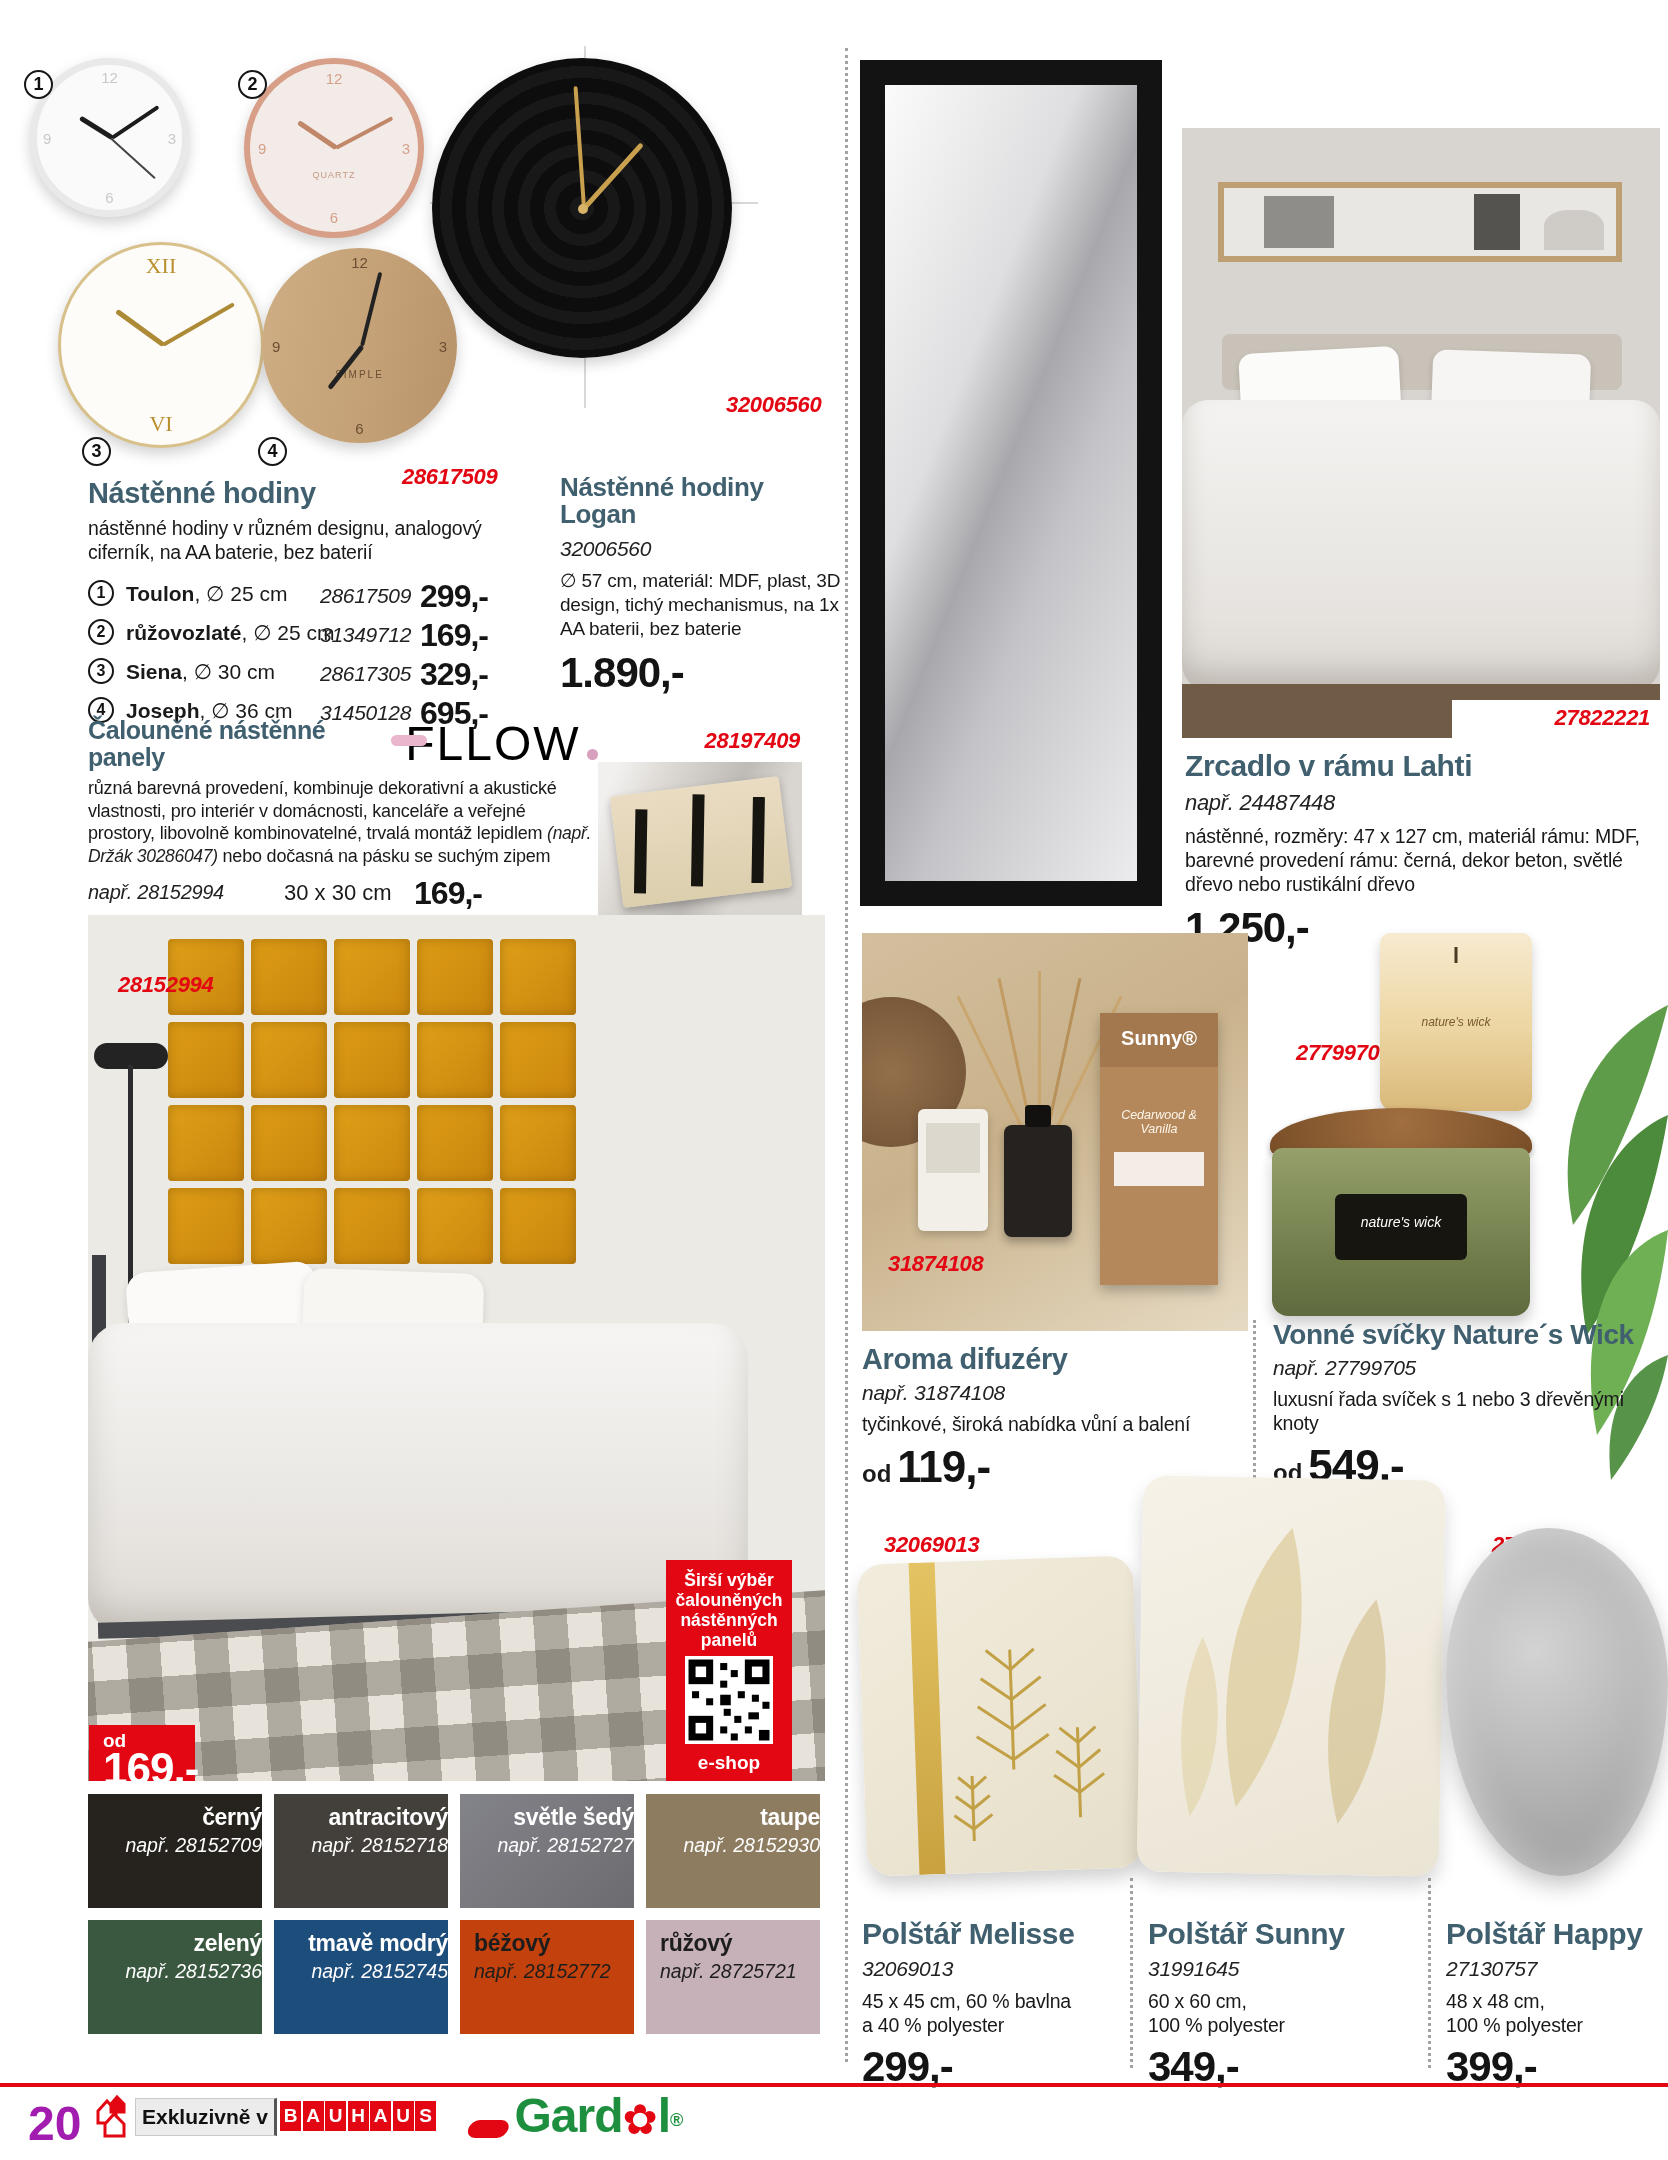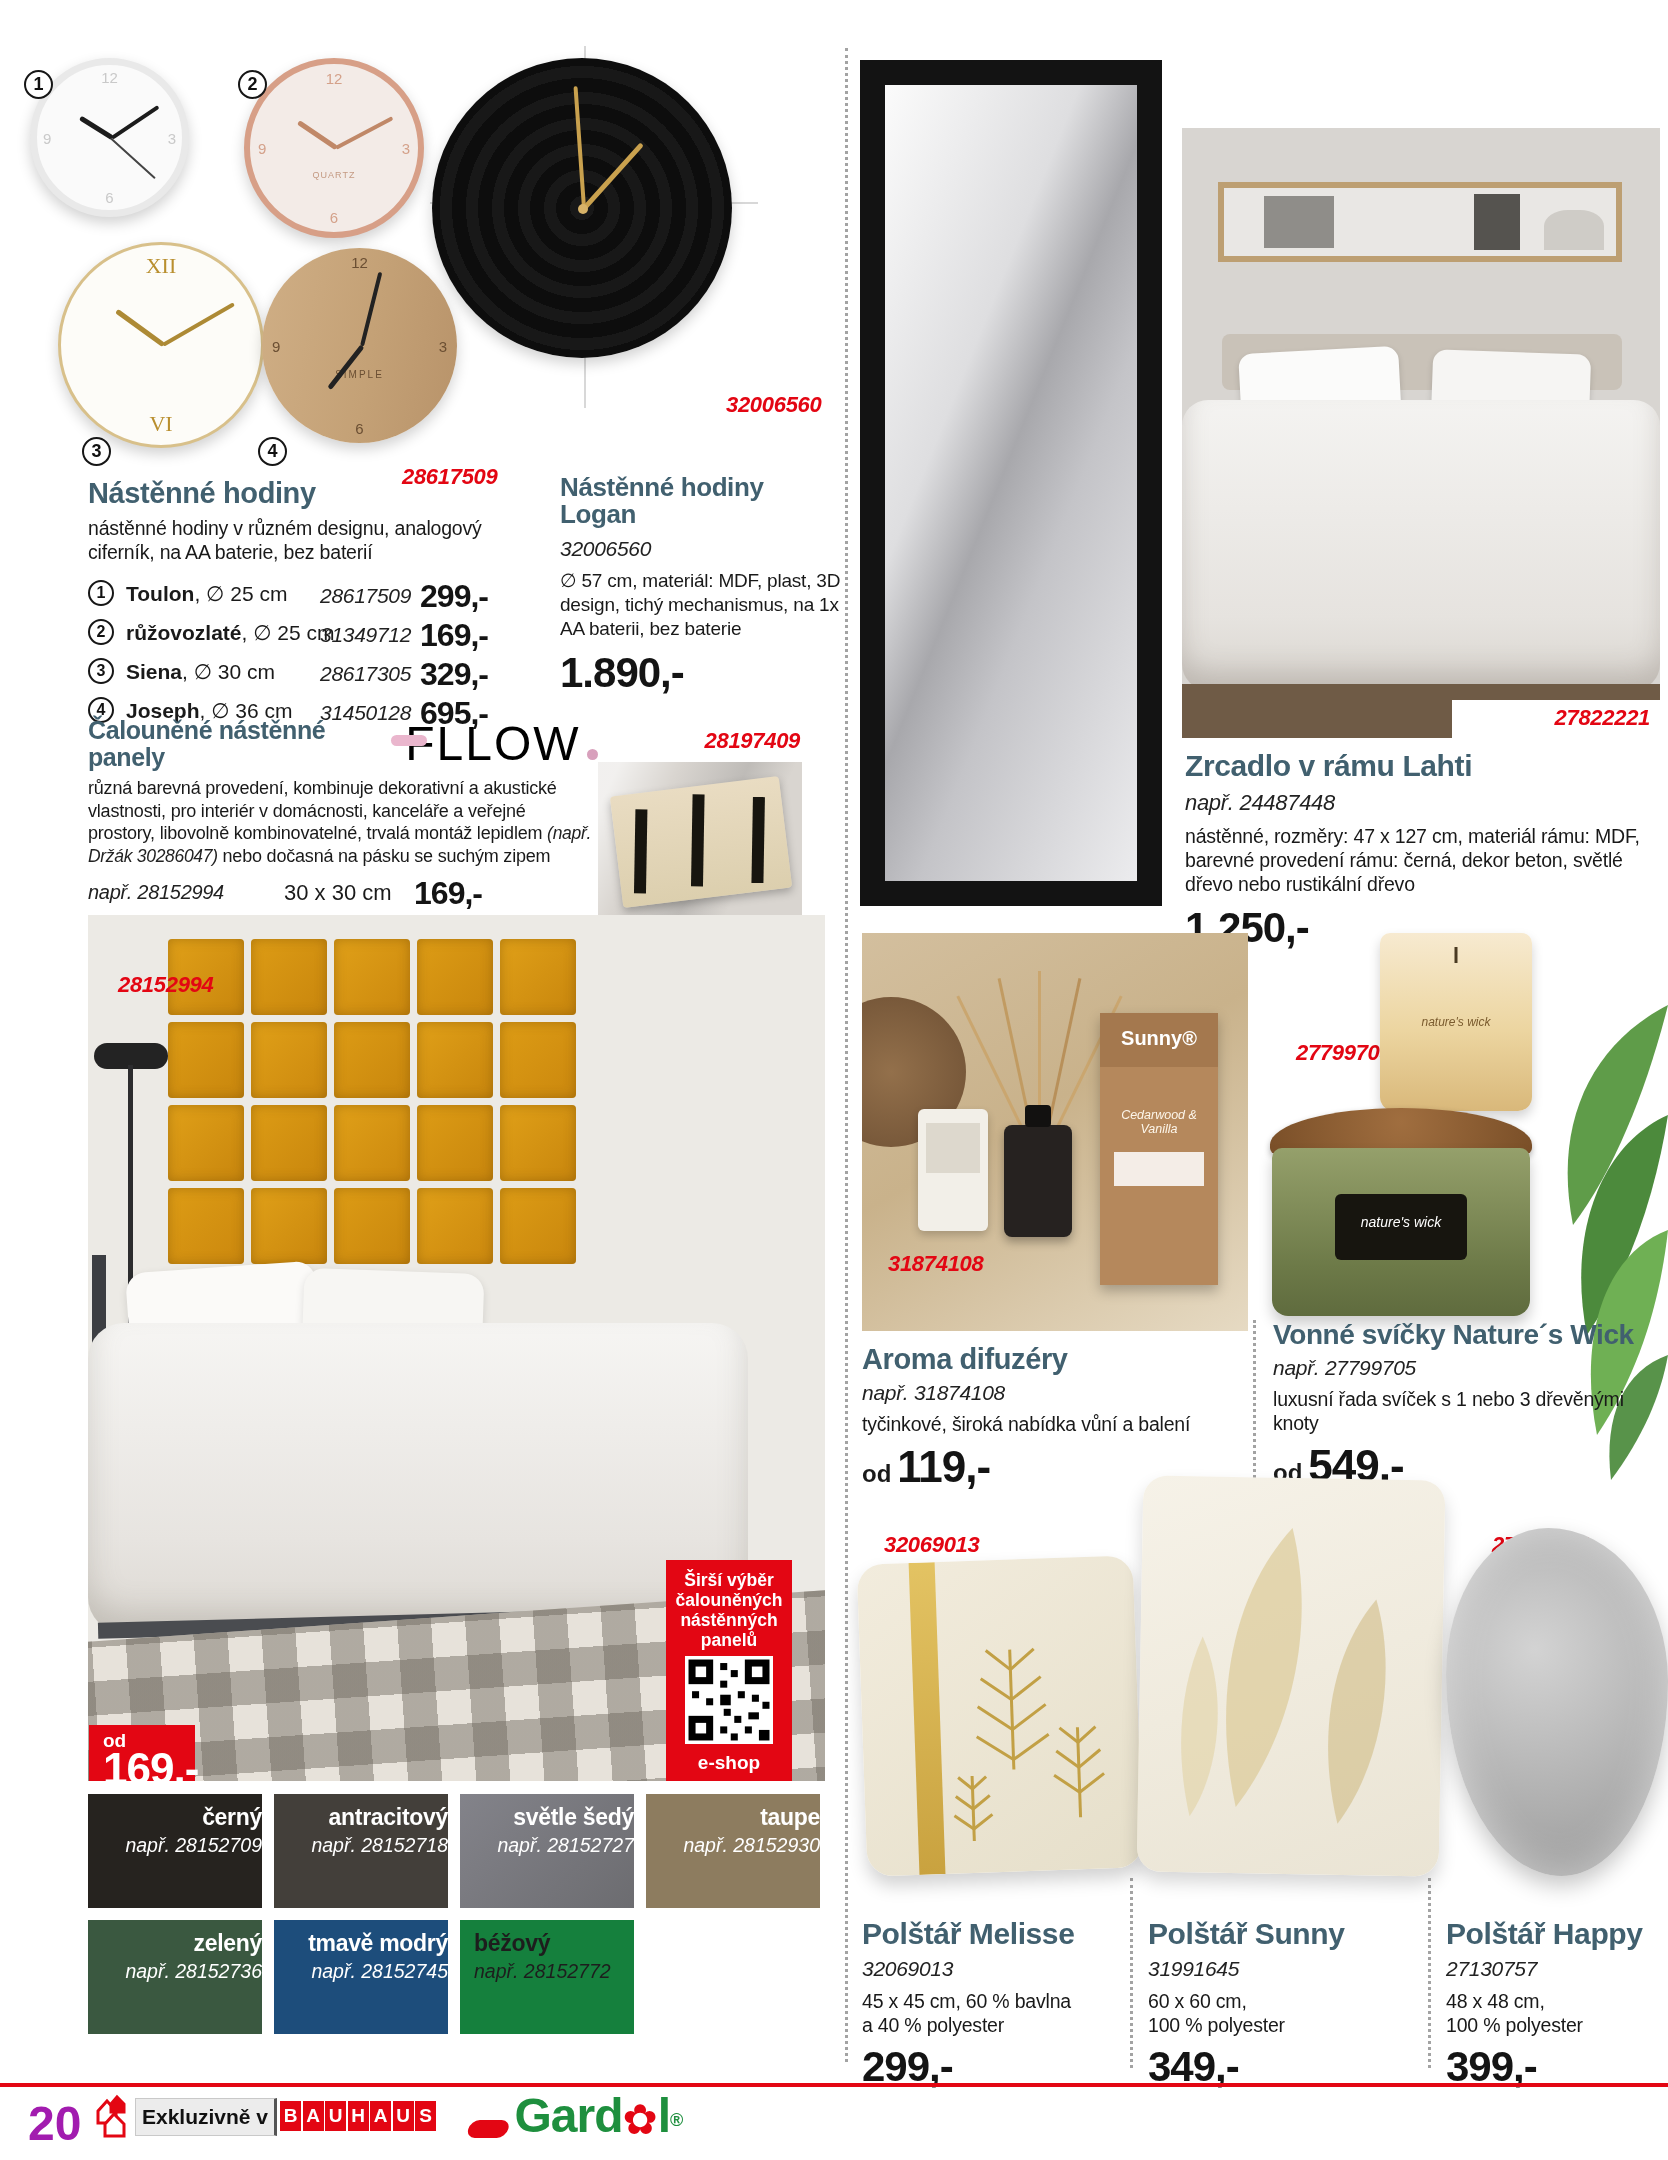--- a/index.html
+++ b/index.html
@@ -21,21 +21,21 @@
   .clock{position:absolute;border-radius:50%;box-shadow:0 6px 14px rgba(0,0,0,.18);}
   .hand{position:absolute;left:50%;bottom:50%;transform-origin:50% 100%;border-radius:3px;}
   .cnum{position:absolute;font-size:15px;color:#c9c9c9;}
   .swatch{position:absolute;width:174px;height:114px;padding:10px 0 0 14px;box-sizing:border-box;}
   .swatch .nm{font-weight:700;font-size:23px;letter-spacing:-.3px;}
   .swatch .sk{font-style:italic;font-size:19.5px;margin-top:3px;}
   .sw-light{color:#fff;text-align:right;}
   .sw-dark{color:#1d1d1d;}
   .s0{background:#26231f;} .s1{background:#433f3a;} .s2{background:linear-gradient(135deg,#83838a,#6c6c70);}
   .s3{background:#8d7c5f;} .s4{background:#3a5840;} .s5{background:#1d4d7b;}
-  .s6{background:#15803d;} .s7{background:#c7b1b9;}
+  .s6{background:#c2410c;} .s7{background:#c7b1b9;}
   .tile-letter{display:inline-block;width:21px;height:30px;background:#e30613;color:#fff;font-weight:700;
       font-size:19px;text-align:center;line-height:30px;margin-right:1.5px;}
   .fllow{font-size:48px;font-weight:300;letter-spacing:2px;color:#000;}
   .badge{background:#e30613;color:#fff;}
   .qrbox{background:#e30613;color:#fff;text-align:center;}
 </style>
 </head>
 <body>
 
 <div class="page">
@@ -445,20 +445,24 @@
     <div class="sk">např. 28152736</div>
   </div>
   <div class="swatch s5 sw-light" style="left:274px;top:1920px;">
     <div class="nm">tmavě modrý</div>
     <div class="sk">např. 28152745</div>
   </div>
   <div class="swatch s6 sw-dark" style="left:460px;top:1920px;">
     <div class="nm">béžový</div>
     <div class="sk">např. 28152772</div>
   </div>
+  <div class="swatch s7 sw-dark" style="left:646px;top:1920px;">
+    <div class="nm">růžový</div>
+    <div class="sk">např. 28725721</div>
+  </div>
 
   <div class="abs" style="left:0;top:2083px;width:1668px;height:4px;background:#e30613;"></div>
   <div class="abs" style="left:0;top:2092px;width:1668px;height:60px;">
     <span class="abs" style="left:28px;top:4px;font-size:48px;font-weight:800;color:#a21caf;">20</span>
     <svg class="abs" style="left:91px;top:0px;" width="40" height="48" viewBox="0 0 40 48">
       <g stroke="#e30613" stroke-width="3" fill="#fff">
         <path d="M7 19 L16 9 L25 19 V31 H7 Z"></path>
         <path d="M14 32 L23 22 L33 32 V44 H14 Z"></path>
         <path d="M20 12 L26 5 L33 12 V20 H20 Z" fill="#e30613"></path>
       </g>

